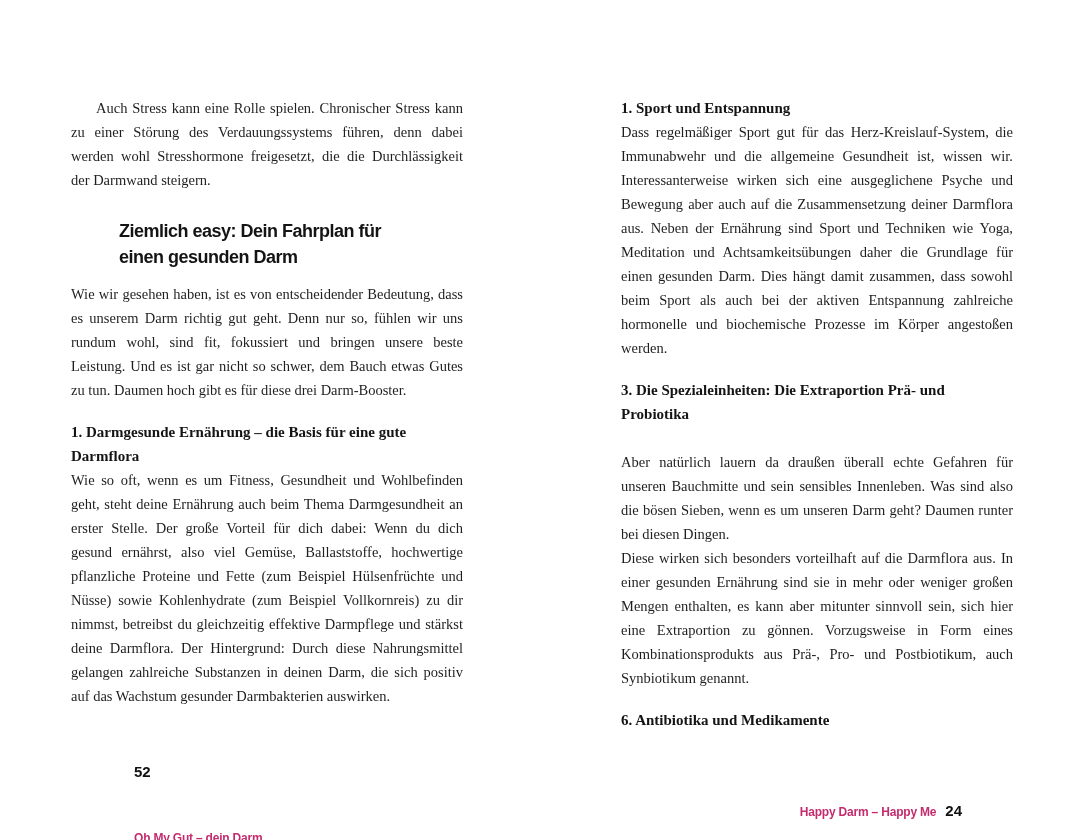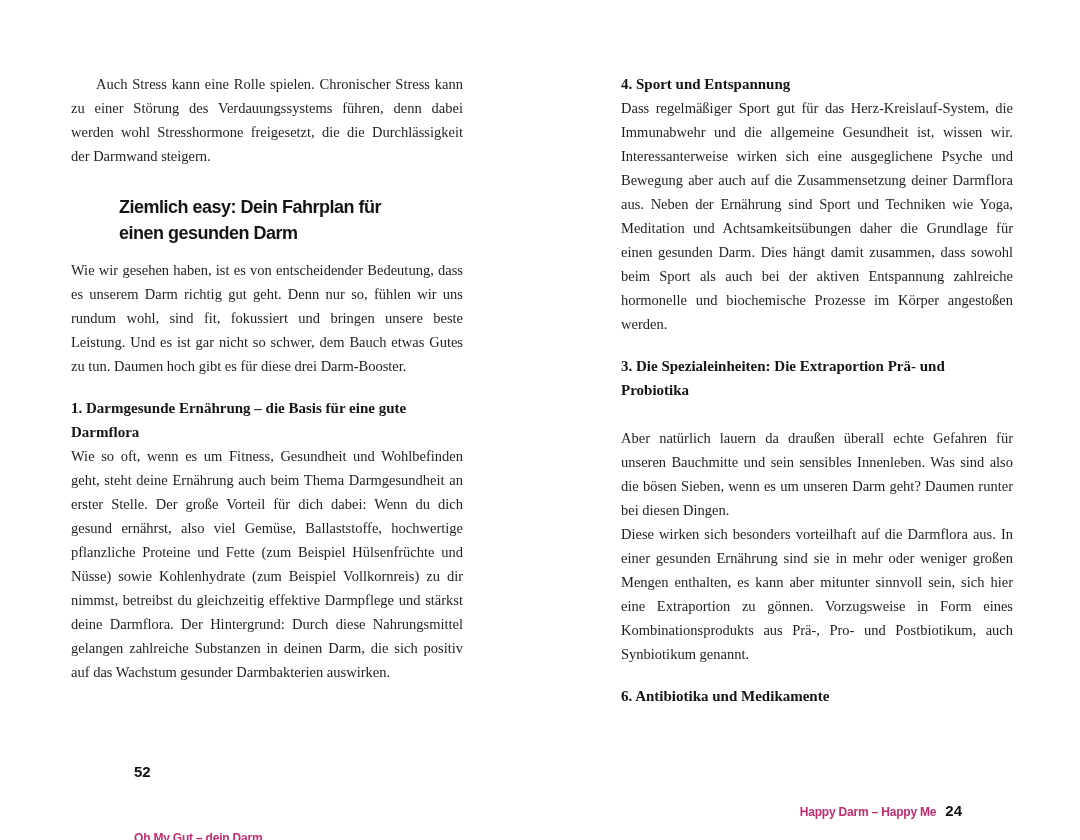--- a/index.html
+++ b/index.html
@@ -13,21 +13,21 @@
     height: 840px;
     background: #ffffff;
     overflow: hidden;
     font-family: "Liberation Serif", serif;
     color: #1e1e1e;
   }
   .page-col {
     position: absolute;
     top: 0;
     width: 392px;
-    padding-top: 72px;
+    padding-top: 96px;
     box-sizing: content-box;
   }
   .col-left  { left: 71px; }
   .col-right { left: 621px; }
 
   .body-para {
     margin: 0;
     font-size: 14.5px;
     line-height: 24px;
     text-align: justify;
@@ -89,21 +89,21 @@
     <h2 class="chapter-heading">Ziemlich easy: Dein Fahrplan für einen gesunden Darm</h2>
 
     <p class="body-para">Wie wir gesehen haben, ist es von entscheidender Bedeutung, dass es unserem Darm richtig gut geht. Denn nur so, fühlen wir uns rundum wohl, sind fit, fokussiert und bringen unsere beste Leistung. Und es ist gar nicht so schwer, dem Bauch etwas Gutes zu tun. Daumen hoch gibt es für diese drei Darm-Booster.</p>
 
     <p class="body-para sub-heading">1. Darmgesunde Ernährung – die Basis für eine gute Darmflora</p>
 
     <p class="body-para">Wie so oft, wenn es um Fitness, Gesundheit und Wohlbefinden geht, steht deine Ernährung auch beim Thema Darmgesundheit an erster Stelle. Der große Vorteil für dich dabei: Wenn du dich gesund ernährst, also viel Gemüse, Ballaststoffe, hochwertige pflanzliche Proteine und Fette (zum Beispiel Hülsenfrüchte und Nüsse) sowie Kohlenhydrate (zum Beispiel Vollkornreis) zu dir nimmst, betreibst du gleichzeitig effektive Darmpflege und stärkst deine Darmflora. Der Hintergrund: Durch diese Nahrungsmittel gelangen zahlreiche Substanzen in deinen Darm, die sich positiv auf das Wachstum gesunder Darmbakterien auswirken.</p>
   </div>
 
   <div class="page-col col-right">
-    <p class="body-para sub-heading" style="margin-top:0;">4. Sport und Entspannung</p>
+    <p class="body-para sub-heading" style="margin-top:0;">1. Sport und Entspannung</p>
 
     <p class="body-para">Dass regelmäßiger Sport gut für das Herz-Kreislauf-System, die Immunabwehr und die allgemeine Gesundheit ist, wissen wir. Interessanterweise wirken sich eine ausgeglichene Psyche und Bewegung aber auch auf die Zusammensetzung deiner Darmflora aus. Neben der Ernährung sind Sport und Techniken wie Yoga, Meditation und Achtsamkeitsübungen daher die Grundlage für einen gesunden Darm. Dies hängt damit zusammen, dass sowohl beim Sport als auch bei der aktiven Entspannung zahlreiche hormonelle und biochemische Prozesse im Körper angestoßen werden.</p>
 
     <p class="body-para sub-heading">3. Die Spezialeinheiten: Die Extraportion Prä- und Probiotika</p>
 
     <p class="body-para gap-para">Aber natürlich lauern da draußen überall echte Gefahren für unseren Bauchmitte und sein sensibles Innenleben. Was sind also die bösen Sieben, wenn es um unseren Darm geht? Daumen runter bei diesen Dingen.</p>
 
     <p class="body-para">Diese wirken sich besonders vorteilhaft auf die Darmflora aus. In einer gesunden Ernährung sind sie in mehr oder weniger großen Mengen enthalten, es kann aber mitunter sinnvoll sein, sich hier eine Extraportion zu gönnen. Vorzugsweise in Form eines Kombinationsprodukts aus Prä-, Pro- und Postbiotikum, auch Synbiotikum genannt.</p>
 
     <p class="body-para sub-heading">6. Antibiotika und Medikamente</p>

